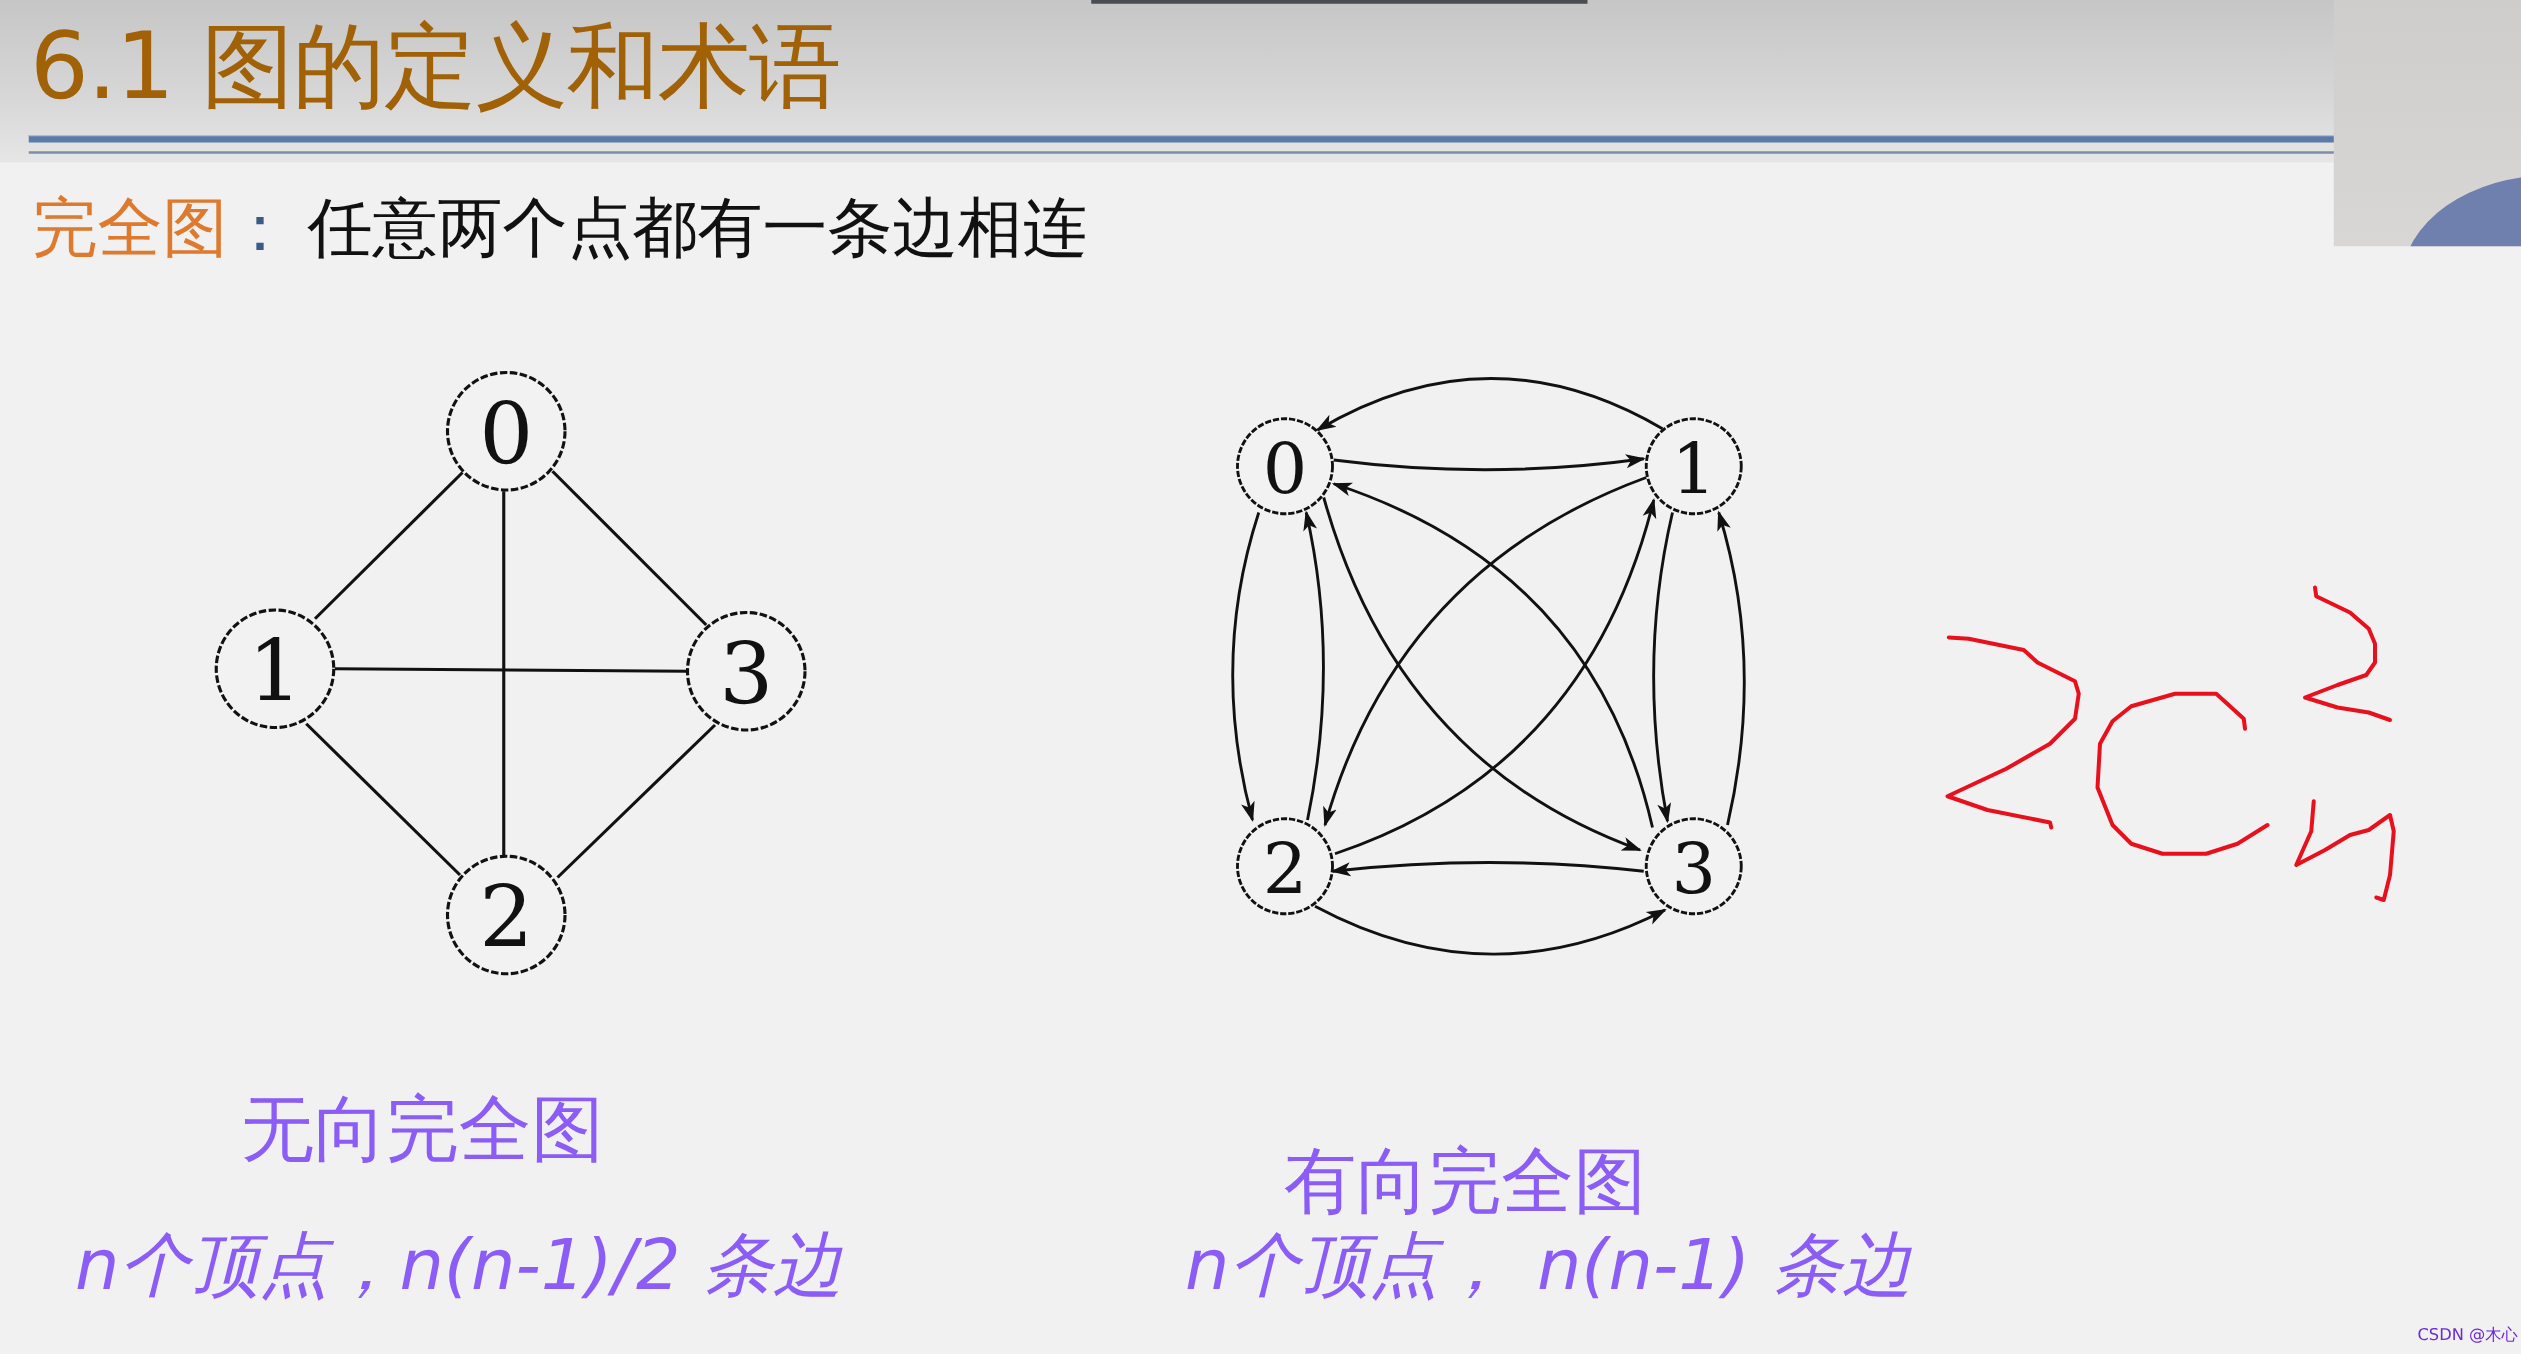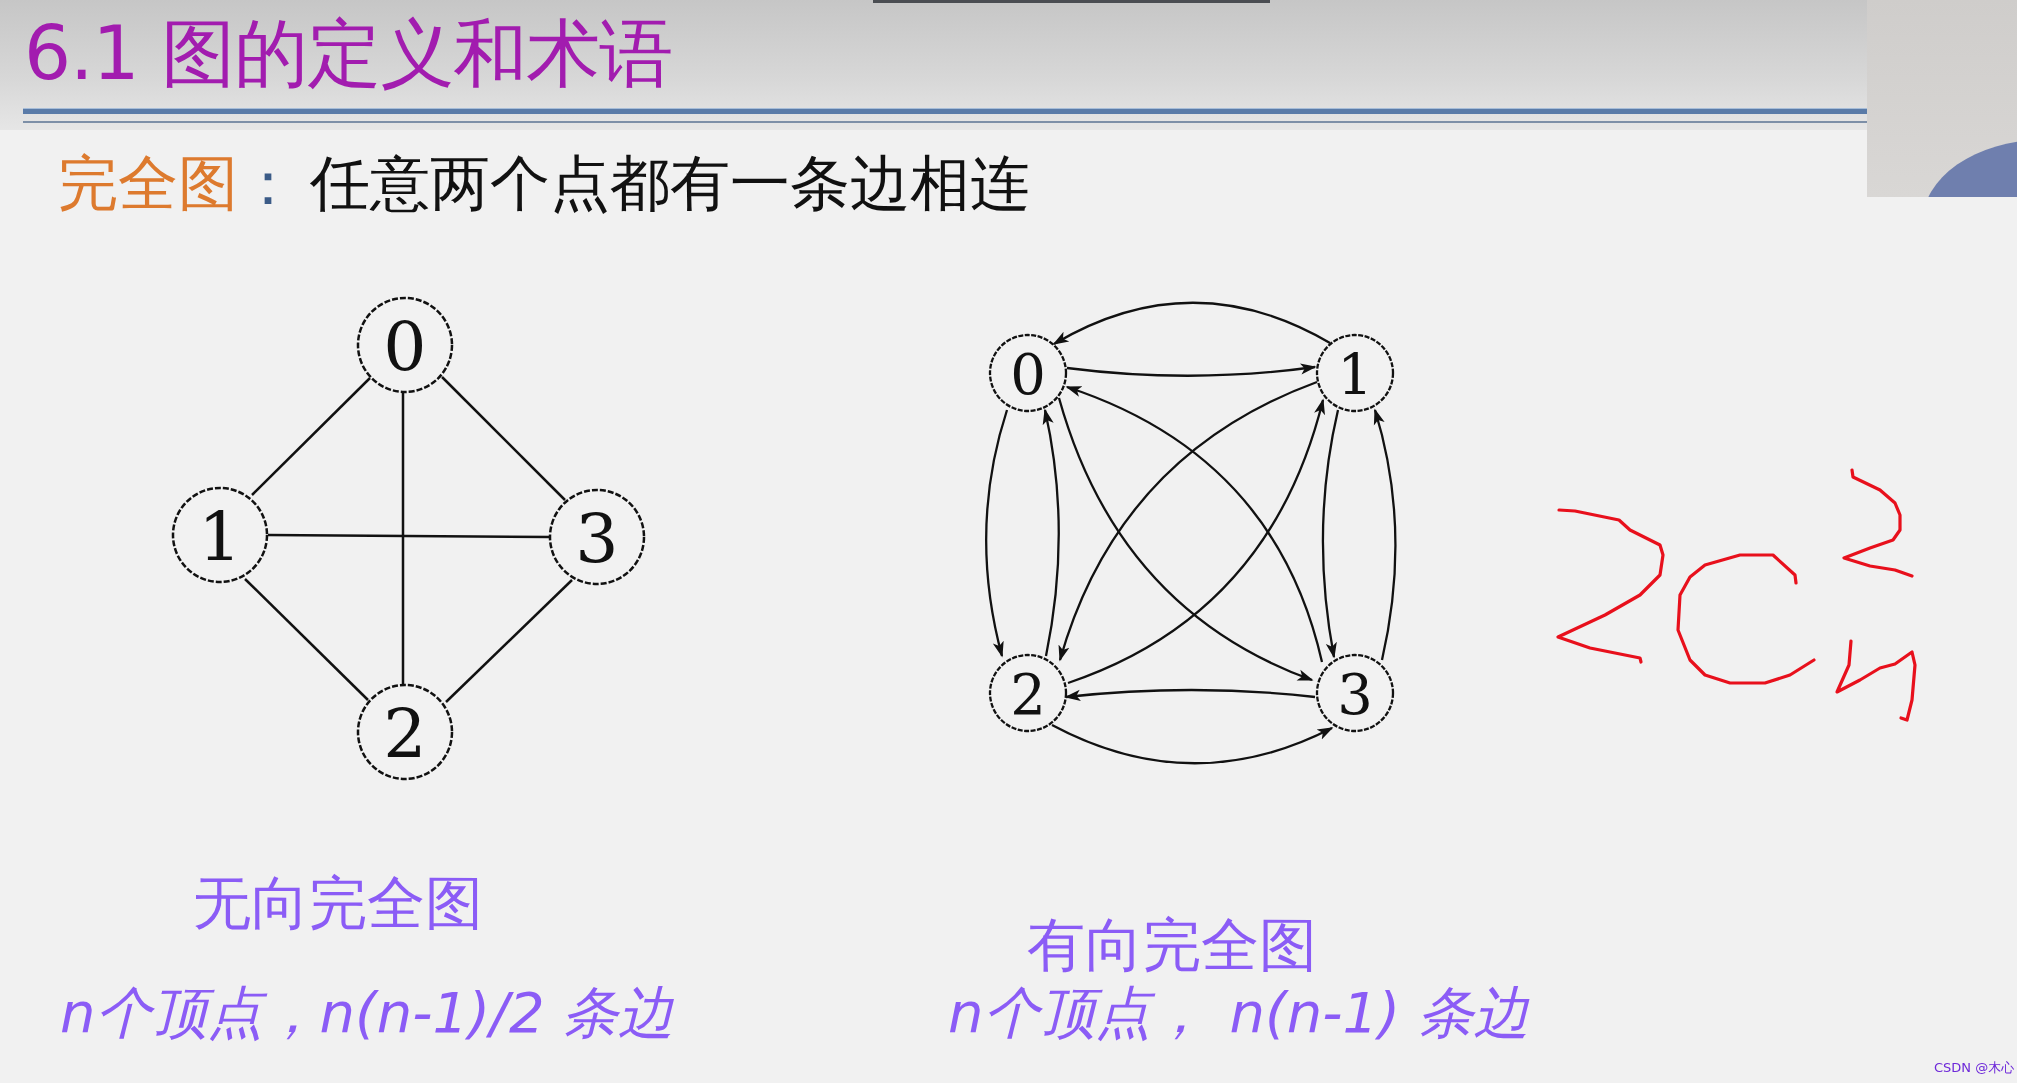--- a/index.html
+++ b/index.html
@@ -11,42 +11,42 @@
   .header-bg {
     position: absolute; left: 0; top: 0; width: 2017px; height: 130px;
     background: linear-gradient(#c6c6c6 0%, #d7d7d7 60%, #e6e6e6 100%);
   }
   .top-bar {
     position: absolute; left: 873px; top: 0; width: 397px; height: 3px;
     background: #4a4d52;
   }
   .slide-title {
     position: absolute; left: 24px; top: 8px; height: 90px;
-    font-size: 74px; line-height: 90px; color: #a21caf;
+    font-size: 74px; line-height: 90px; color: #a16207;
     letter-spacing: -1px; white-space: nowrap;
   }
   .rule-thick {
     position: absolute; left: 23px; top: 108px; width: 1845px; height: 5px;
     background: #5a7ba8; border-top: 1px solid #a7bdd8;
   }
   .rule-thin {
     position: absolute; left: 23px; top: 121px; width: 1845px; height: 2px;
     background: #7d8fa7;
   }
   .webcam {
     position: absolute; left: 1867px; top: 0; width: 150px; height: 197px;
     background: linear-gradient(#cfcdcb, #d9d7d5); overflow: hidden;
   }
   .webcam-shoulder {
     position: absolute; left: 55px; top: 140px; width: 200px; height: 140px;
     background: #6f7fae; border-radius: 60% 0 0 0;
   }
   .subtitle {
     position: absolute; left: 26px; top: 148px; height: 70px;
-    font-size: 60px; line-height: 70px; white-space: nowrap; color: #111; margin-left: 32px;
+    font-size: 52px; line-height: 70px; white-space: nowrap; color: #111;
   }
   .subtitle .term { color: #dd7a2e; }
   .subtitle .colon { color: #3b5b87; margin-right: 12px; }
   .graph-svg { position: absolute; left: 0; top: 0; }
   .caption {
     position: absolute; font-size: 58px; line-height: 66px; color: #8b5cf6; white-space: nowrap;
   }
   .formula {
     position: absolute; font-size: 56px; line-height: 66px; color: #8b5cf6;
     font-style: italic; white-space: nowrap;

